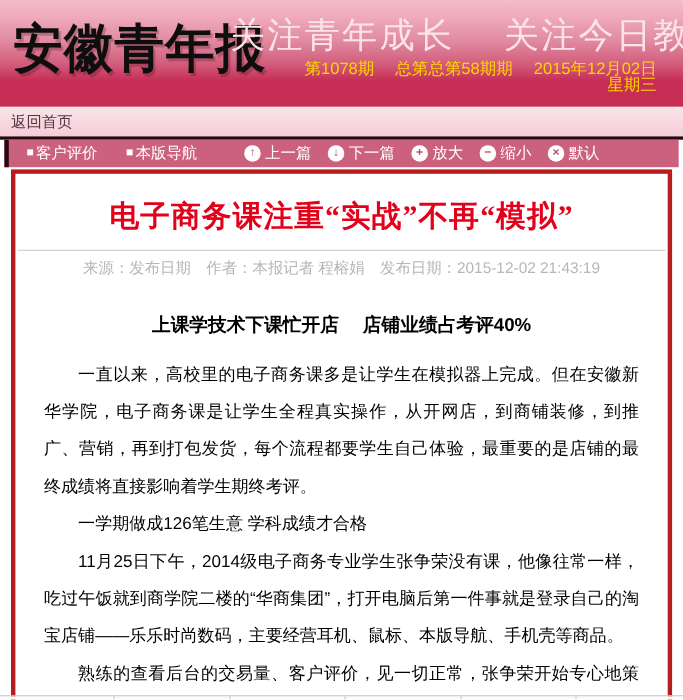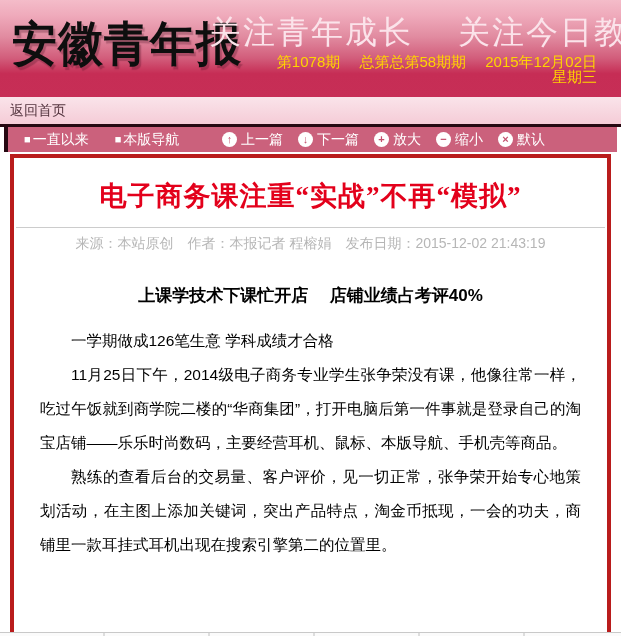--- a/index.html
+++ b/index.html
@@ -144,21 +144,21 @@
 <div class="nav-row">
   <span class="nav-home">返回首页</span>
 </div>
 
 <div class="dark-divider"></div>
 
 <div class="toolbar">
   <div class="toolbar-left">
     <span class="tb-nav-item">
       <span class="square-bullet">■</span>
-      <span>一直以来</span>
+      <span>客户评价</span>
     </span>
     <span class="tb-nav-item">
       <span class="square-bullet">■</span>
       <span>本版导航</span>
     </span>
   </div>
   <div class="toolbar-right">
     <span class="tb-btn">
       <span class="circle-icon">↑</span>
       <span>上一篇</span>
@@ -178,23 +178,24 @@
     <span class="tb-btn">
       <span class="circle-icon">×</span>
       <span>默认</span>
     </span>
   </div>
 </div>
 
 <div class="article">
   <h1 class="article-title">电子商务课注重“实战”不再“模拟”</h1>
   <hr class="title-rule">
-  <div class="article-meta"><span>来源：本站原创</span>　<span>作者：本报记者 程榕娟</span>　<span>发布日期：2015-12-02 21:43:19</span></div>
+  <div class="article-meta"><span>来源：发布日期</span>　<span>作者：本报记者 程榕娟</span>　<span>发布日期：2015-12-02 21:43:19</span></div>
   <div class="article-subtitle">上课学技术下课忙开店　 店铺业绩占考评40%</div>
   <div class="article-body">
+    <p>一直以来，高校里的电子商务课多是让学生在模拟器上完成。但在安徽新华学院，电子商务课是让学生全程真实操作，从开网店，到商铺装修，到推广、营销，再到打包发货，每个流程都要学生自己体验，最重要的是店铺的最终成绩将直接影响着学生期终考评。</p>
     <p>一学期做成126笔生意 学科成绩才合格</p>
     <p>11月25日下午，2014级电子商务专业学生张争荣没有课，他像往常一样，吃过午饭就到商学院二楼的“华商集团”，打开电脑后第一件事就是登录自己的淘宝店铺——乐乐时尚数码，主要经营耳机、鼠标、本版导航、手机壳等商品。</p>
     <p>熟练的查看后台的交易量、客户评价，见一切正常，张争荣开始专心地策划活动，在主图上添加关键词，突出产品特点，淘金币抵现，一会的功夫，商铺里一款耳挂式耳机出现在搜索引擎第二的位置里。</p>
 
   </div>
 </div>
 
 <div class="footer-strip"></div>
 
 </body></html>

